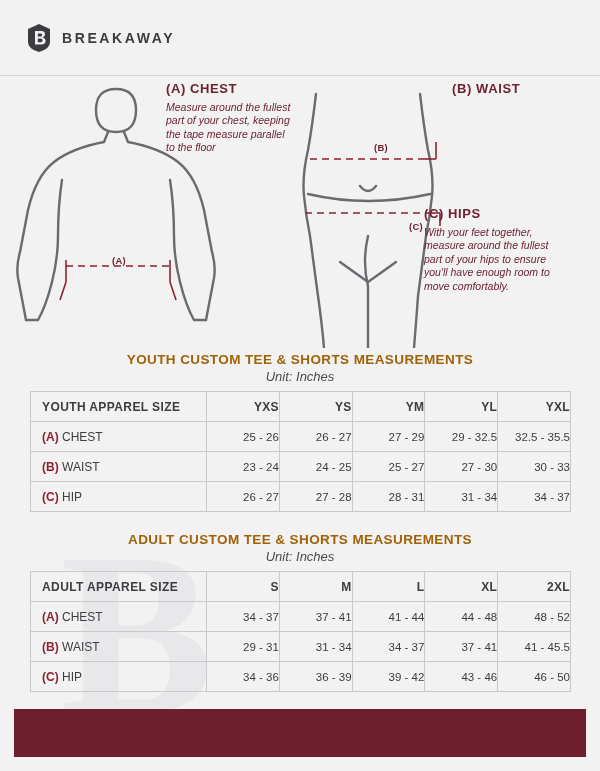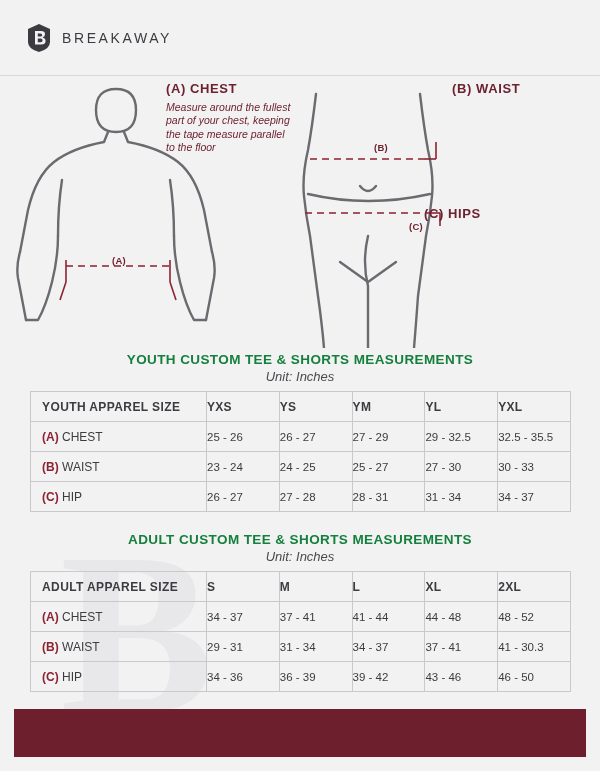--- a/index.html
+++ b/index.html
@@ -67,21 +67,21 @@
     align-items: center;
     gap: 10px;
   }
   .brand-mark {
     width: 26px;
     height: 30px;
     position: relative;
   }
   .brand-name {
     font-size: 14px;
-    font-weight: normal;
+    font-weight: bold;
     letter-spacing: 2.6px;
     color: #3c3c40;
   }
 
   
   .figures {
     position: absolute;
     top: 76px; left: 0;
     width: 600px;
     height: 272px;
@@ -129,42 +129,42 @@
     width: 540px;
   }
   .block-youth { top: 352px; }
   .block-adult { top: 532px; }
 
   .table-title {
     text-align: center;
     font-size: 13.5px;
     font-weight: bold;
     letter-spacing: 0.4px;
-    color: #15803d;
+    color: #a16207;
   }
   .table-unit {
     text-align: center;
     font-size: 13px;
     font-style: italic;
     color: #4a4a4e;
     margin-top: 2px;
     margin-bottom: 7px;
   }
 
   table {
     width: 540px;
     border-collapse: collapse;
     table-layout: fixed;
   }
   th, td {
     border: 1px solid #c9c9cc;
     height: 29px;
     font-size: 11.5px;
     color: #3c3c40;
-    text-align: left;
+    text-align: right;
     padding: 0;
   }
   th.row-head, td.row-head {
     text-align: left;
     padding-left: 11px;
     font-size: 12px;
     margin-top: 27px;
   }
   th {
     font-weight: bold;
@@ -265,20 +265,22 @@
       <span class="note-title">(A) CHEST</span>
       <span>Measure around the fullest part of your chest, keeping the tape measure parallel to the floor</span>
     </div>
 
     <div class="note note-waist">
       <span class="note-title">(B) WAIST</span>
     </div>
 
     <div class="note note-hips">
       <span class="note-title">(C) HIPS</span>
+      <span>With your feet together, measure around the fullest part of your hips to ensure you'll
+have enough room to move comfortably.</span>
     </div>
   </div>
 
   <div class="table-block block-youth">
     <div class="table-title">YOUTH CUSTOM TEE &amp; SHORTS MEASUREMENTS</div>
     <div class="table-unit">Unit: Inches</div>
     <table>
       <colgroup>
           <col class="c-label">
           <col class="c-size">
@@ -356,21 +358,21 @@
           <td>41 - 44</td>
           <td>44 - 48</td>
           <td>48 - 52</td>
         </tr>
         <tr>
           <td class="row-head"><span class="tag">(B)</span> <span>WAIST</span></td>
           <td>29 - 31</td>
           <td>31 - 34</td>
           <td>34 - 37</td>
           <td>37 - 41</td>
-          <td>41 - 30.3</td>
+          <td>41 - 45.5</td>
         </tr>
         <tr>
           <td class="row-head"><span class="tag">(C)</span> <span>HIP</span></td>
           <td>34 - 36</td>
           <td>36 - 39</td>
           <td>39 - 42</td>
           <td>43 - 46</td>
           <td>46 - 50</td>
         </tr>
       </tbody>

